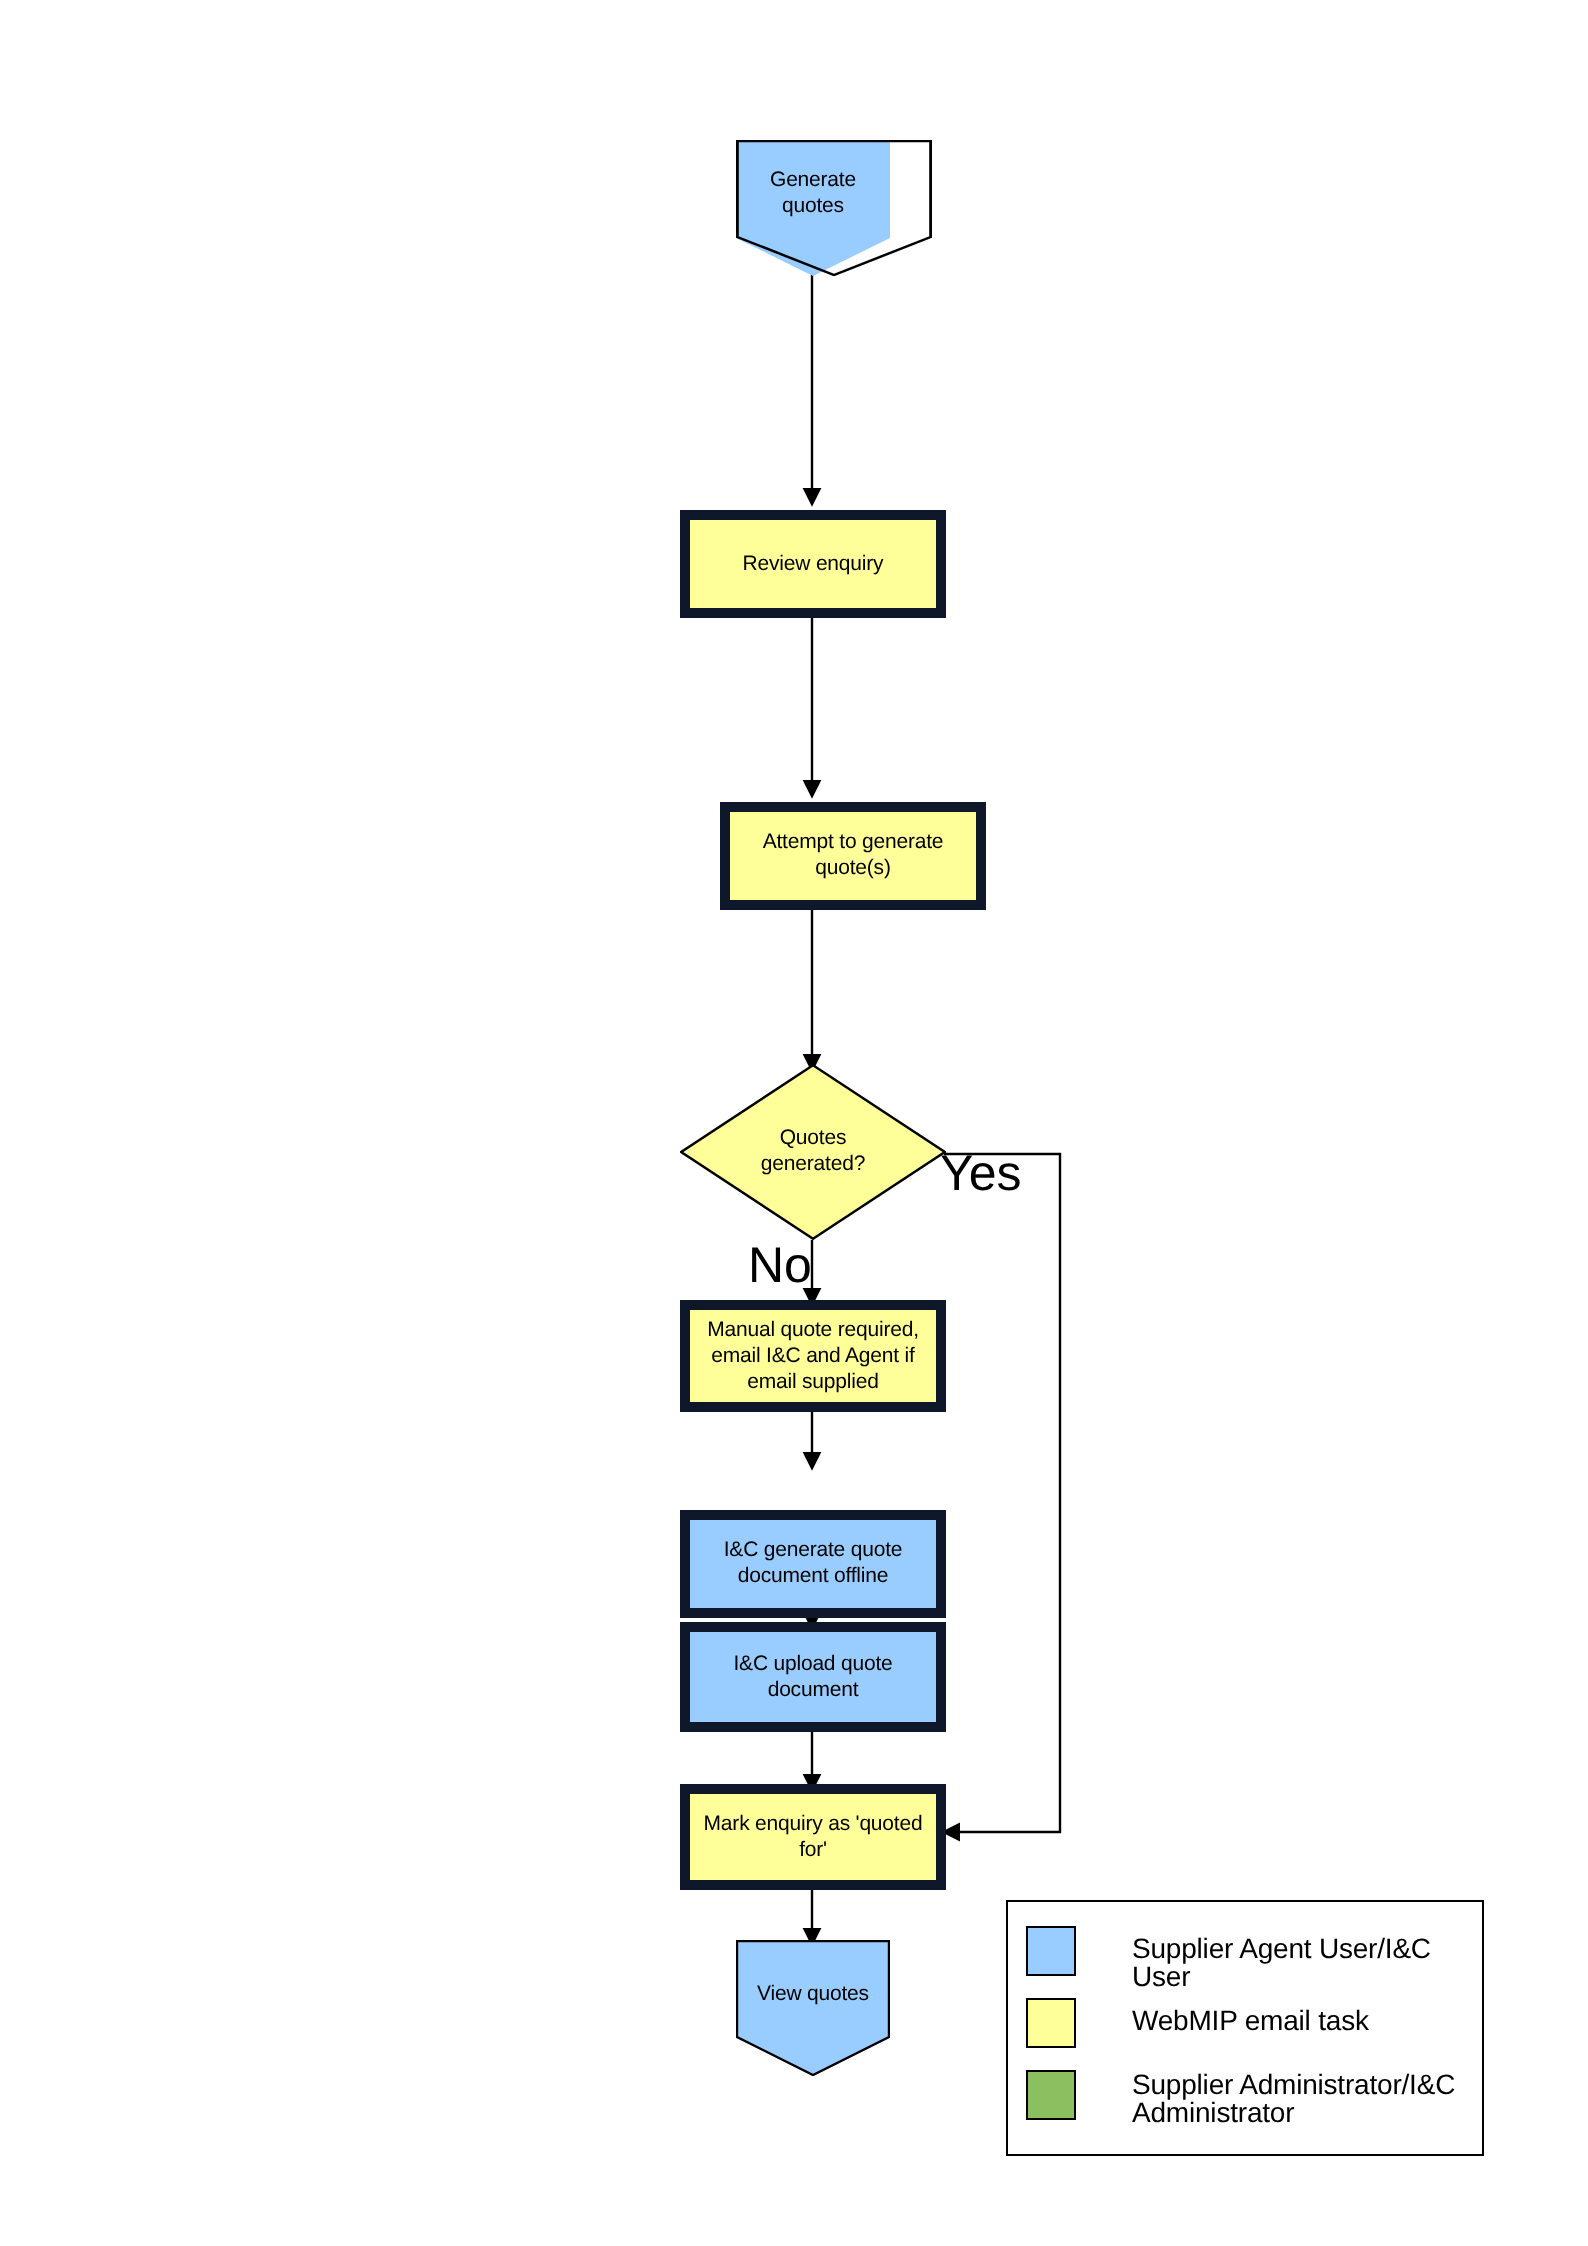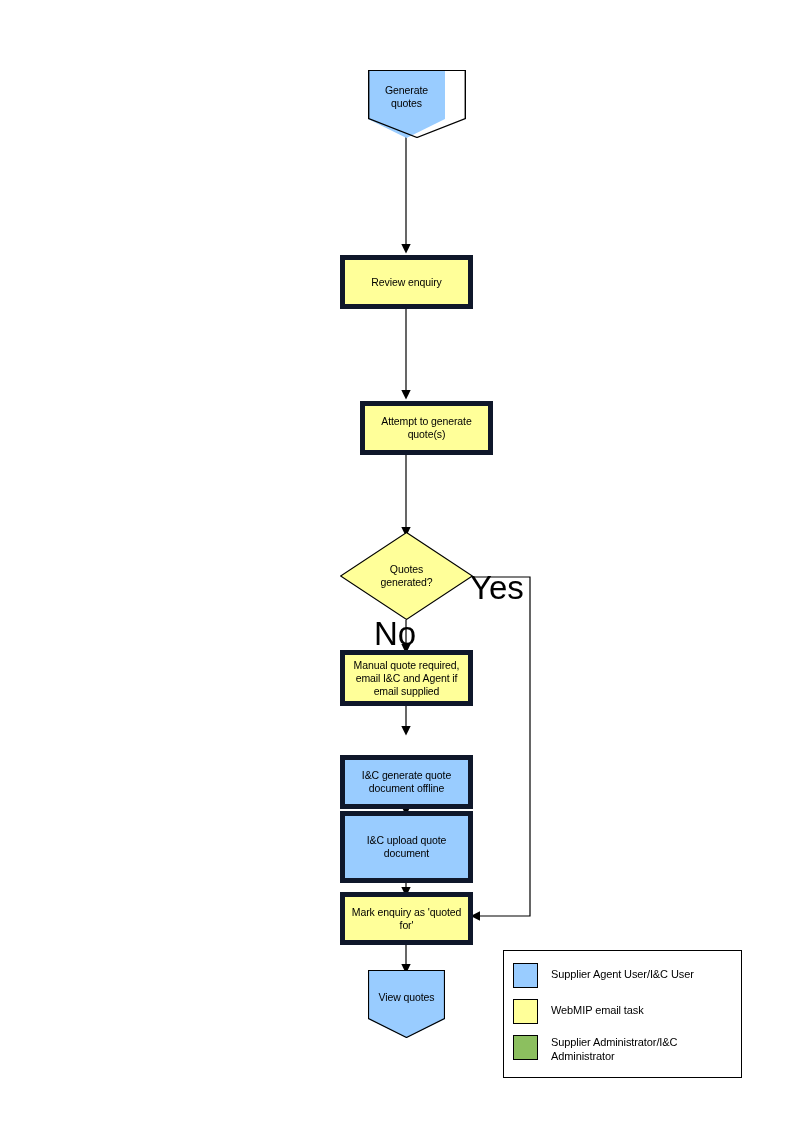--- a/index.html
+++ b/index.html
@@ -76,21 +76,21 @@
     align-items: center;
     justify-content: center;
     text-align: center;
     font-size: 10.5px;
     line-height: 13px;
     letter-spacing: -0.1px;
   }
 
   .branch-label {
     position: absolute;
-    font-size: 33px;
+    font-size: 25px;
     line-height: 25px;
     color: #000000;
     font-family: "Liberation Sans", "DejaVu Sans", sans-serif;
   }
 
   
   #legend {
     position: absolute;
     left: 503px;
     top: 950px;
@@ -107,22 +107,22 @@
     align-items: flex-start;
   }
   .legend-swatch {
     width: 25px;
     height: 25px;
     border: 1px solid #000000;
     box-sizing: border-box;
     flex: 0 0 auto;
   }
   .legend-text {
-    margin-left: 13px;
-    font-size: 11px;
+    margin-left: 28px;
+    font-size: 14px;
     line-height: 14px;
     color: #000000;
     letter-spacing: -0.1px;
     white-space: pre-line;
     padding-top: 4px;
   }
   .legend-text.two-line { padding-top: 0px; }
 </style>
 </head>
 <body>
@@ -190,21 +190,21 @@
   <span style="white-space:pre-line;">Manual quote required,
 email I&amp;C and Agent if
 email supplied</span>
 </div>
 
 <div class="node node-process node-blue" style="left:340px; top:731px; width:133px; height:54px;margin-top:24px;">
   <span style="white-space:pre-line;">I&amp;C generate quote
 document offline</span>
 </div>
 
-<div class="node node-process node-blue" style="left:340px; top:811px; width:133px; height:72px;">
+<div class="node node-process node-blue" style="left:340px; top:811px; width:133px; height:55px;">
   <span style="white-space:pre-line;">I&amp;C upload quote
 document</span>
 </div>
 
 <div class="node node-process node-yellow" style="left:340px; top:892px; width:133px; height:53px;">
   <span style="white-space:pre-line;">Mark enquiry as 'quoted for'</span>
 </div>
 
 <div class="pentagon-wrap" style="left:368px; top:970px; width:77px; height:68px;">
   <div class="node node-pentagon" style="left:0; top:0; width:77px; height:68px;justify-content:center;">

